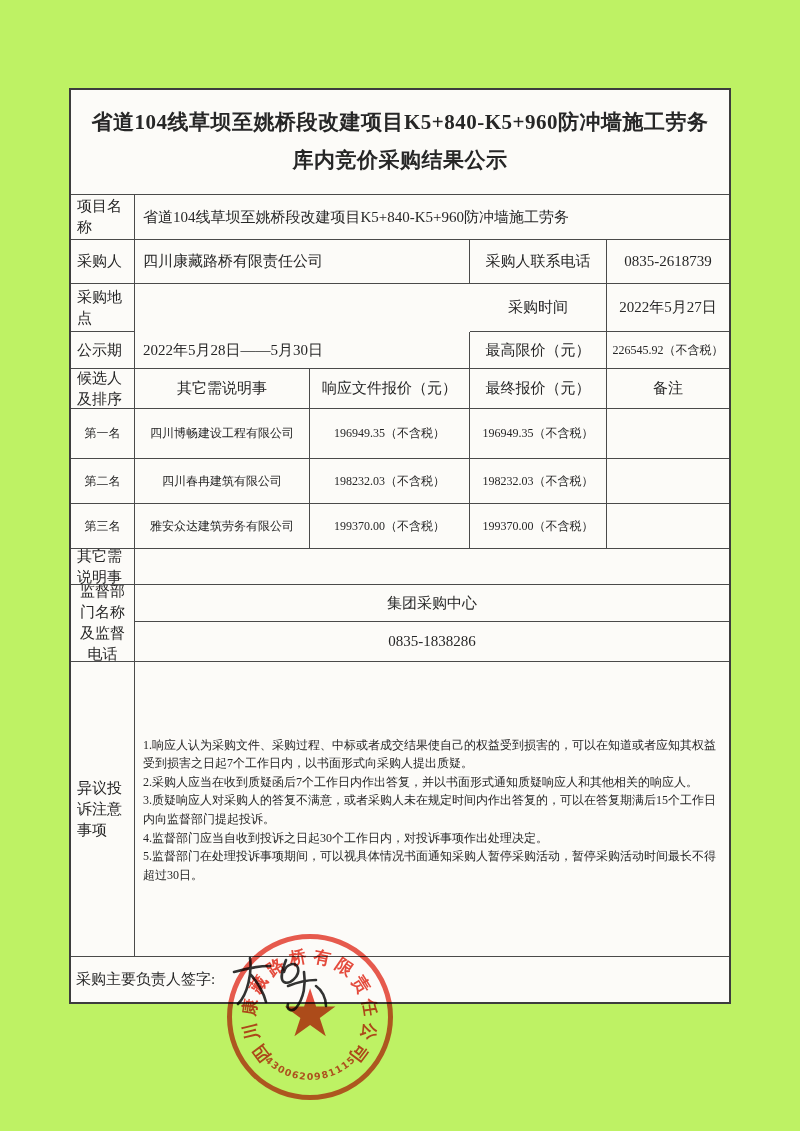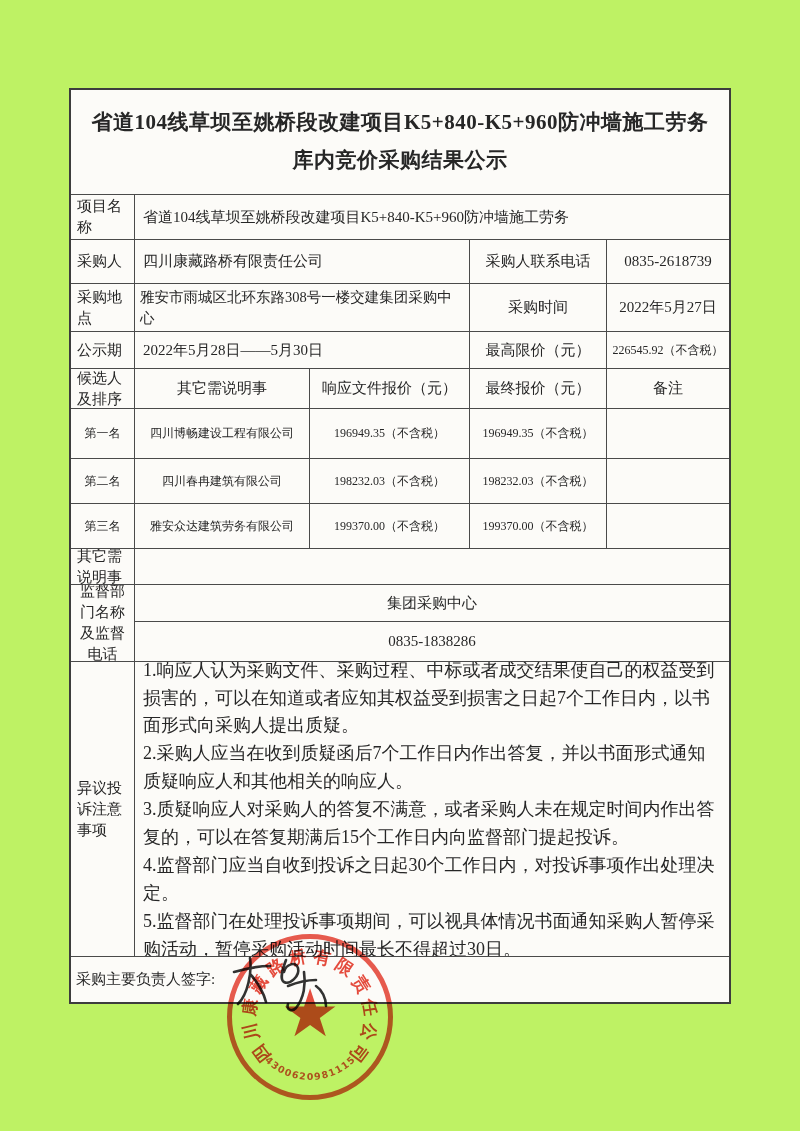--- a/index.html
+++ b/index.html
@@ -35,21 +35,21 @@
   .lft { padding: 2px 8px; text-align: left; }
   .title-cell {
     flex-direction: column; justify-content: center;
     font-weight: 700; font-size: 21px; letter-spacing: 0.5px;
     line-height: 1.8; text-align: center;
   }
   .small { font-size: 12px; }
   .addr { font-size: 14.5px; padding: 2px 5px; }
   .objection-cell {
     flex-direction: column; justify-content: center; align-items: flex-start;
-    padding: 8px 10px 6px 8px; font-size: 18px; line-height: 1.55;
+    padding: 8px 10px 6px 8px; font-size: 12px; line-height: 1.55;
   }
   .objection-cell p { margin: 0; }
   .sig-cell { padding-left: 5px; }
   
   .stamp {
     position: absolute; left: 227px; top: 934px;
     width: 166px; height: 166px;
     border: 5px solid rgba(228,55,40,0.82);
     border-radius: 50%;
     mix-blend-mode: multiply;
@@ -90,21 +90,20 @@
 
     <div class="cell lbl" style="grid-column:1;grid-row:2;">项目名称</div>
     <div class="cell lft no-br" style="grid-column:2/6;grid-row:2;">省道104线草坝至姚桥段改建项目K5+840-K5+960防冲墙施工劳务</div>
 
     <div class="cell lbl" style="grid-column:1;grid-row:3;">采购人</div>
     <div class="cell lft" style="grid-column:2/4;grid-row:3;">四川康藏路桥有限责任公司</div>
     <div class="cell ctr" style="grid-column:4;grid-row:3;">采购人联系电话</div>
     <div class="cell ctr no-br" style="grid-column:5;grid-row:3;">0835-2618739</div>
 
     <div class="cell lbl" style="grid-column:1;grid-row:4;">采购地点</div>
-    <div class="cell addr" style="grid-column:2/4;grid-row:4;">雅安市雨城区北环东路308号一楼交建集团采购中心</div>
     <div class="cell ctr" style="grid-column:4;grid-row:4;">采购时间</div>
     <div class="cell ctr no-br" style="grid-column:5;grid-row:4;">2022年5月27日</div>
 
     <div class="cell lbl" style="grid-column:1;grid-row:5;">公示期</div>
     <div class="cell lft" style="grid-column:2/4;grid-row:5;">2022年5月28日——5月30日</div>
     <div class="cell ctr" style="grid-column:4;grid-row:5;">最高限价（元）</div>
     <div class="cell ctr small no-br" style="grid-column:5;grid-row:5;">226545.92（不含税）</div>
 
     <div class="cell lbl" style="grid-column:1;grid-row:6;">候选人及排序</div>
     <div class="cell ctr" style="grid-column:2;grid-row:6;">其它需说明事</div>

